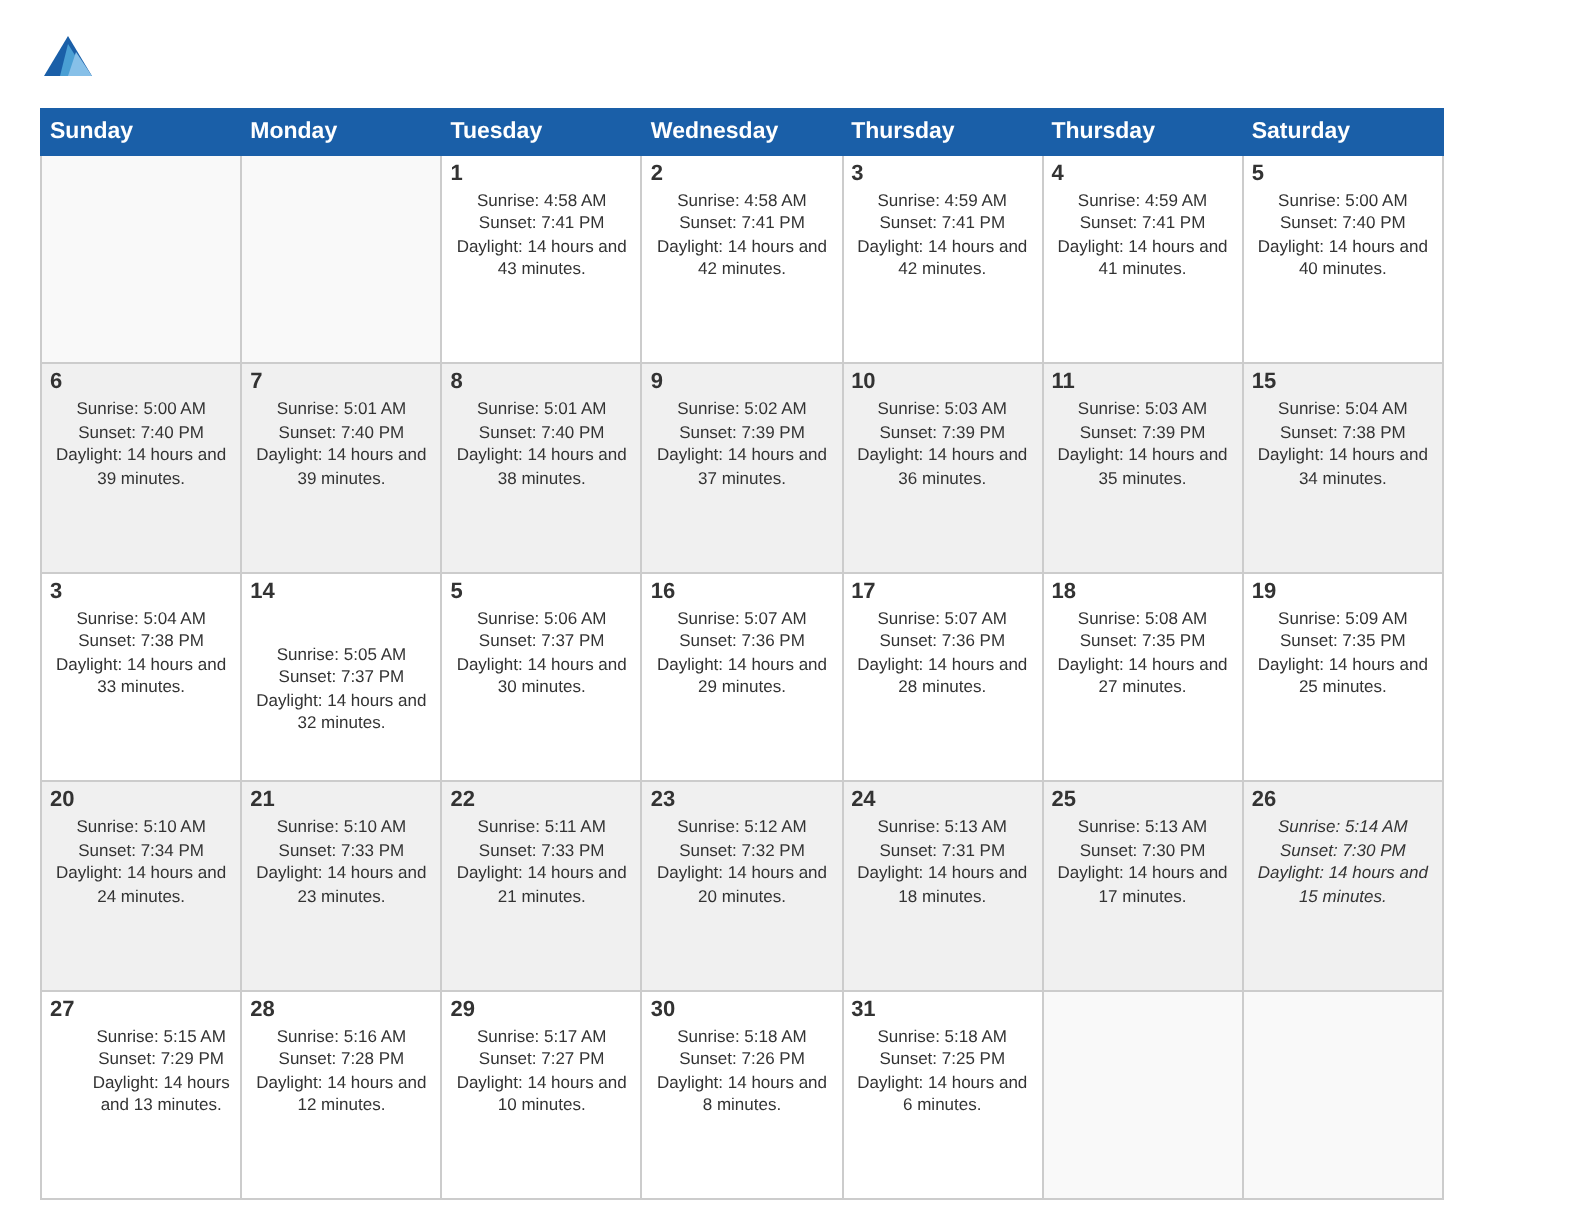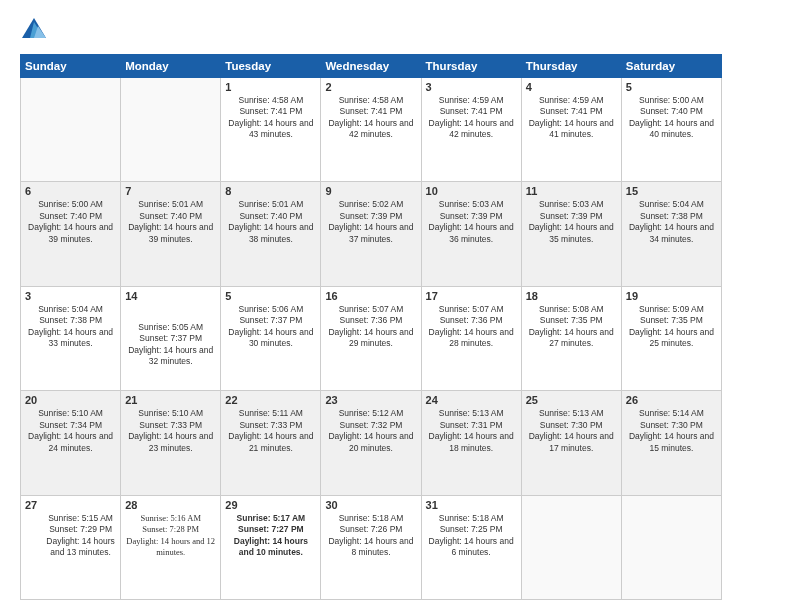--- a/index.html
+++ b/index.html
@@ -291,41 +291,41 @@
 Daylight: 14 hours and 18 minutes.</div>
           </td>
           <td>
             <span class="day-number">25</span>
             <div class="cell-info" style="white-space: pre-line;">Sunrise: 5:13 AM
 Sunset: 7:30 PM
 Daylight: 14 hours and 17 minutes.</div>
           </td>
           <td>
             <span class="day-number">26</span>
-            <div class="cell-info" style="white-space: pre-line;">Sunrise: 5:14 AM
+            <div class="cell-info" style="white-space: pre-line; font-style: italic;">Sunrise: 5:14 AM
 Sunset: 7:30 PM
 Daylight: 14 hours and 15 minutes.</div>
           </td>
         </tr>
         <tr>
           <td>
             <span class="day-number">27</span>
             <div class="cell-info" style="white-space: pre-line; margin-left: 20px;">Sunrise: 5:15 AM
 Sunset: 7:29 PM
 Daylight: 14 hours and 13 minutes.</div>
           </td>
           <td>
             <span class="day-number">28</span>
-            <div class="cell-info" style="white-space: pre-line; font-family: Liberation Serif, serif;">Sunrise: 5:16 AM
+            <div class="cell-info" style="white-space: pre-line;">Sunrise: 5:16 AM
 Sunset: 7:28 PM
 Daylight: 14 hours and 12 minutes.</div>
           </td>
           <td>
             <span class="day-number">29</span>
-            <div class="cell-info" style="white-space: pre-line; font-weight: bold;">Sunrise: 5:17 AM
+            <div class="cell-info" style="white-space: pre-line;">Sunrise: 5:17 AM
 Sunset: 7:27 PM
 Daylight: 14 hours and 10 minutes.</div>
           </td>
           <td>
             <span class="day-number">30</span>
             <div class="cell-info" style="white-space: pre-line;">Sunrise: 5:18 AM
 Sunset: 7:26 PM
 Daylight: 14 hours and 8 minutes.</div>
           </td>
           <td>

